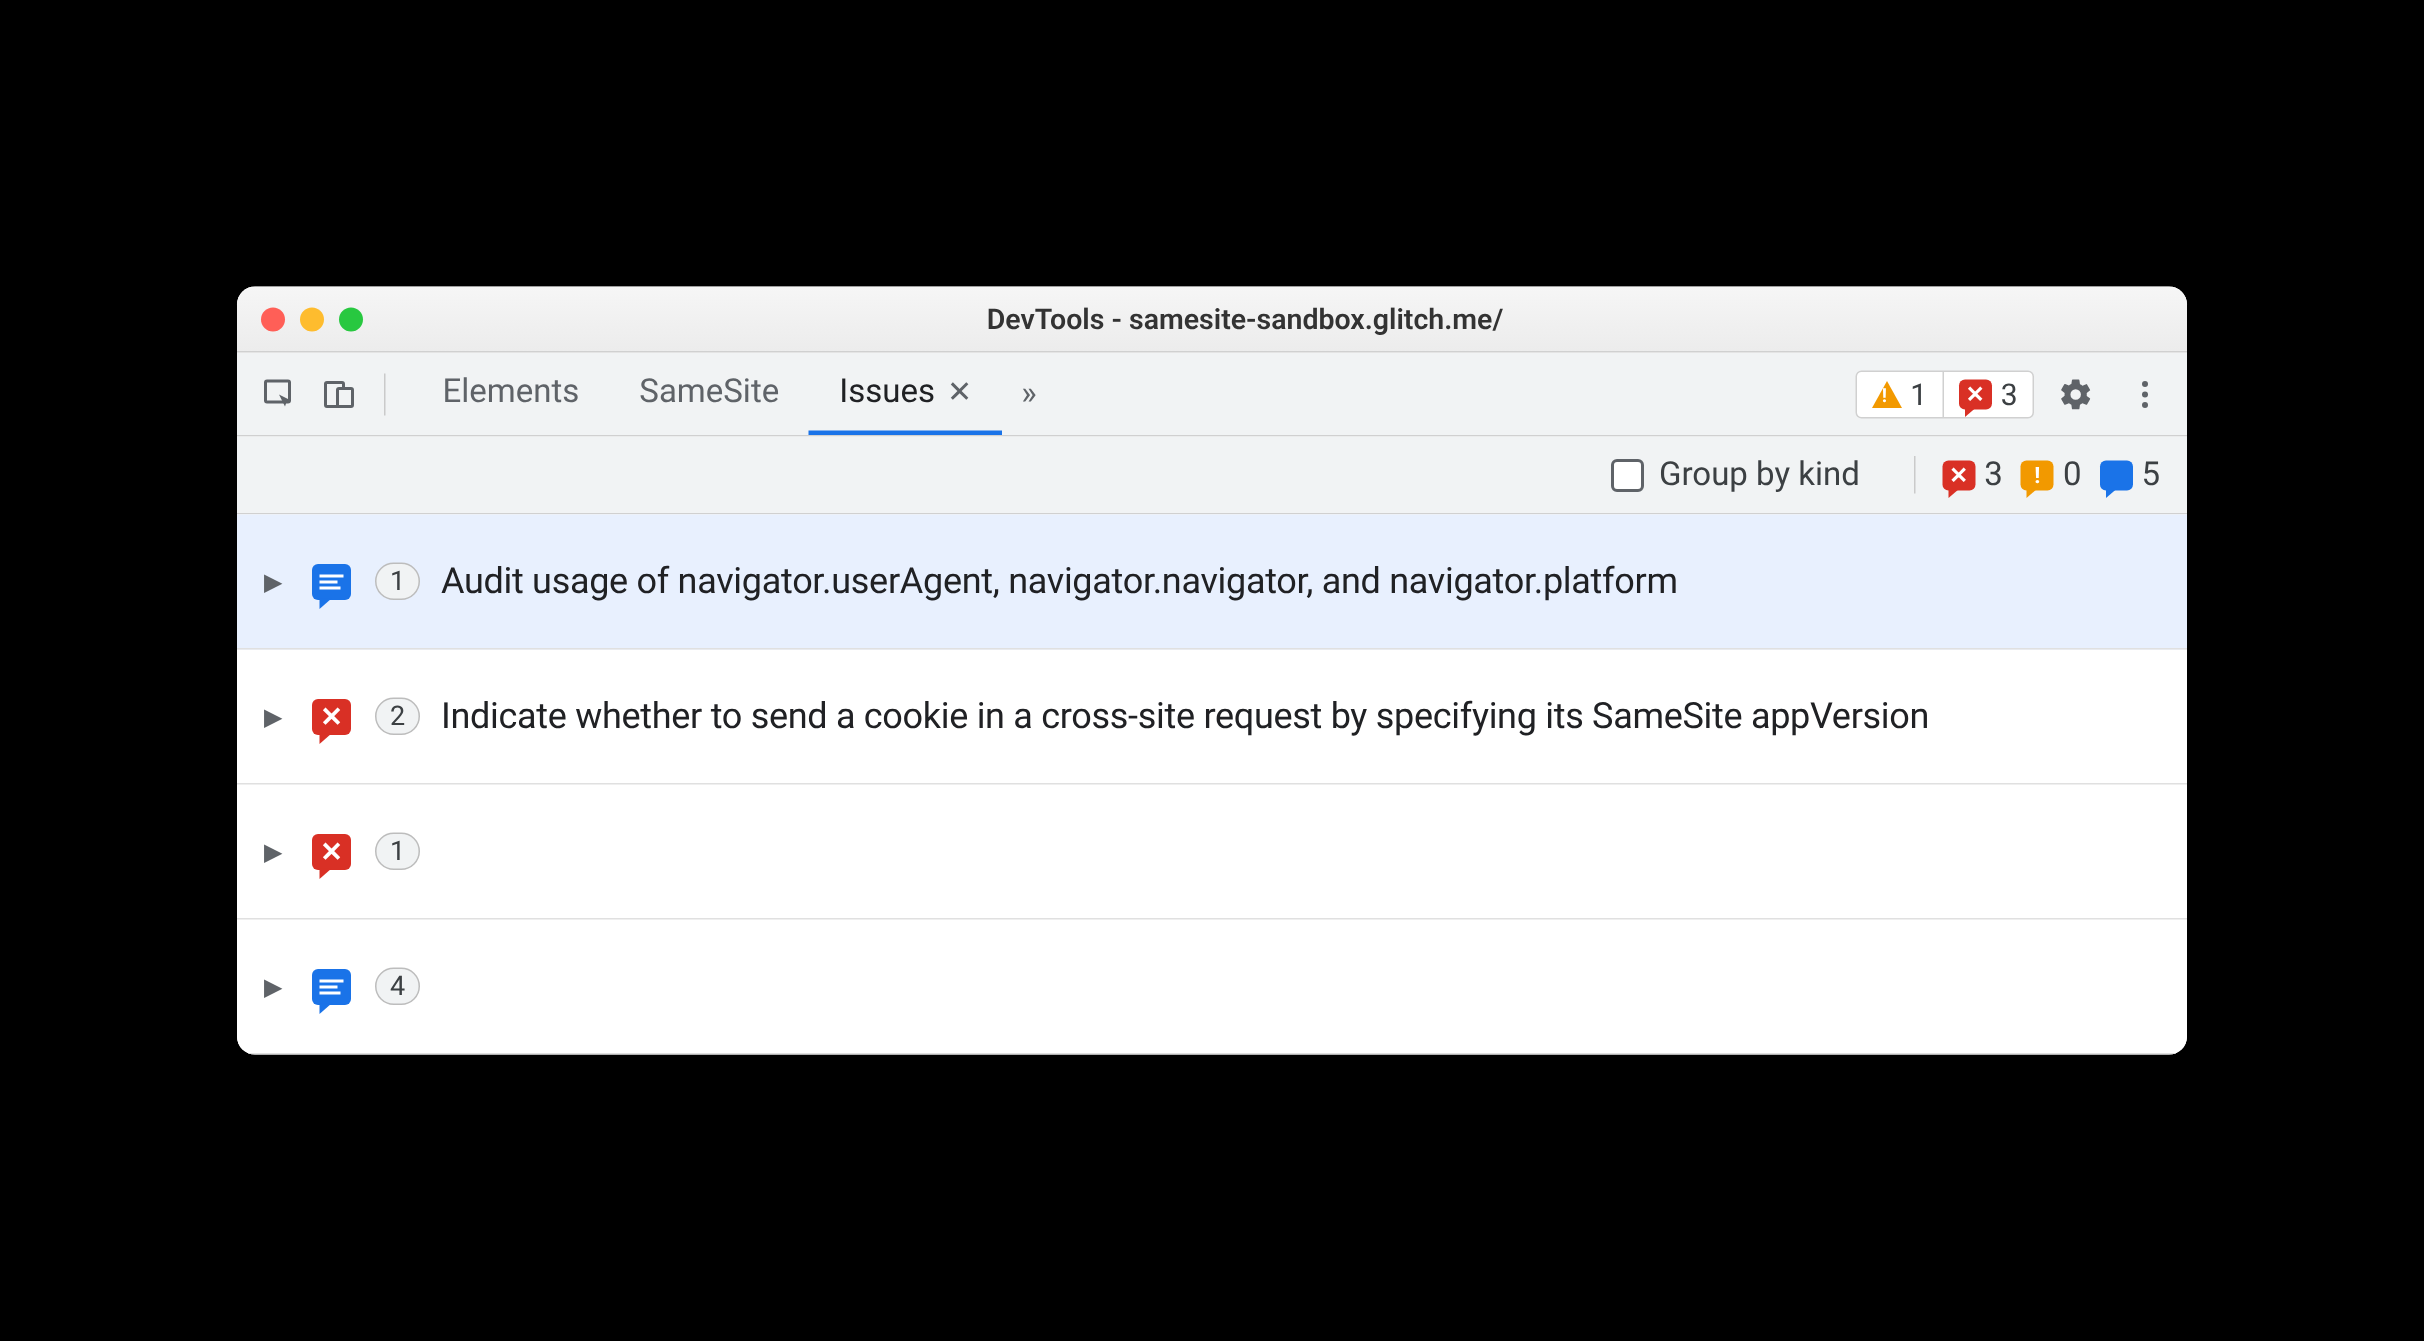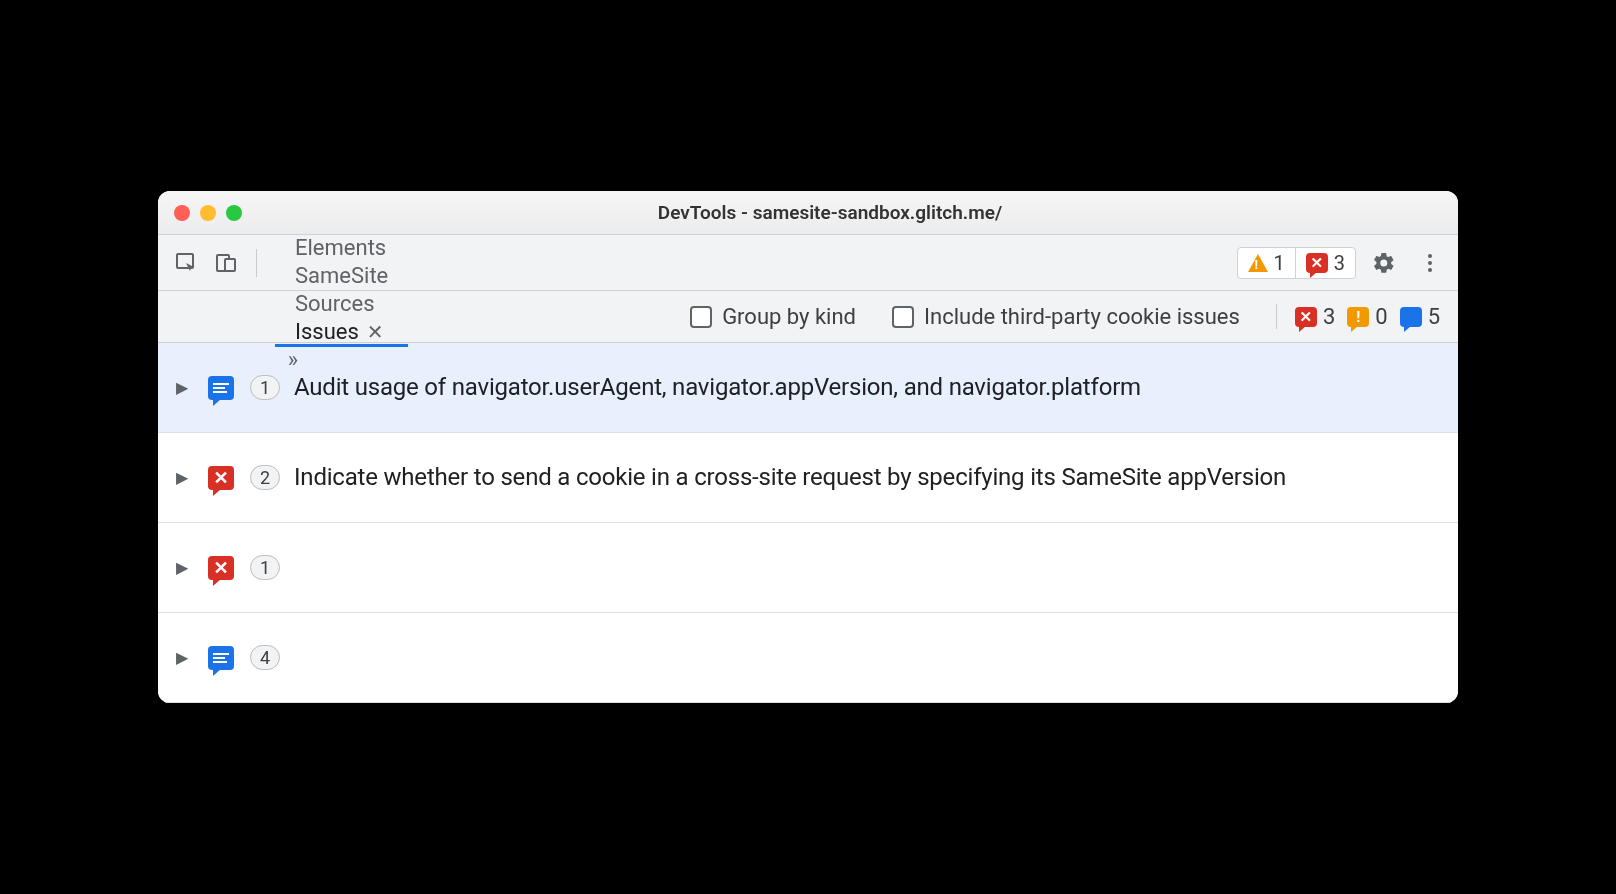--- a/index.html
+++ b/index.html
@@ -66,21 +66,20 @@
   .toolbar-iconbtn svg { width: 24px; height: 24px; }
   .vdiv {
     width: 1px; height: 28px; background: #cacaca; margin: 0 8px;
   }
   .tabs {
     display: flex;
     align-items: stretch;
     height: 100%;
     gap: 0;
     margin-left: 6px;
-    flex-direction: column;
   }
   .tab {
     display: flex;
     align-items: center;
     padding: 0 20px;
     font-size: 22px;
     color: #5f6368;
     border-bottom: 3px solid transparent;
     gap: 8px;
   }
@@ -264,23 +263,20 @@
     </div>
     <div class="vdiv"></div>
 
     <div class="tabs">
       <div class="tab">
           <span>Elements</span>
         </div>
       <div class="tab">
           <span>SameSite</span>
         </div>
-      <div class="tab">
-          <span>Sources</span>
-        </div>
       <div class="tab active">
         <span>Issues</span>
         <span class="close">✕</span>
       </div>
       <div class="more-tabs">»</div>
     </div>
 
     <div class="toolbar-right">
       <div class="counter-group">
         <div class="seg">
@@ -304,24 +300,20 @@
             <circle cx="12" cy="19" r="2"></circle>
           </svg>
       </div>
     </div>
   </div>
 
   <div class="filterbar">
     <label class="checkbox-row">
       <span class="fake-checkbox"></span>
       <span>Group by kind</span>
-    </label>
-    <label class="checkbox-row">
-      <span class="fake-checkbox"></span>
-      <span>Include third-party cookie issues</span>
     </label>
     <div class="filter-counts">
       <div class="cnt">
         <span class="icon-err-sq speech-tail">✕</span>
         <span>3</span>
       </div>
       <div class="cnt">
         <span class="icon-warn-sq speech-tail">!</span>
         <span>0</span>
       </div>
@@ -341,21 +333,21 @@
       <span class="issue-icon-wrap">
         <span class="icon-info-sq speech-tail">
           <span class="info-lines" style="width:16px">
               <span style="width:16px"></span>
               <span style="width:12px"></span>
               <span style="width:14px"></span>
             </span>
         </span>
       </span>
       <span class="count-badge">1</span>
-      <span class="issue-title">Audit usage of navigator.userAgent, navigator.appVersion, and navigator.platform</span>
+      <span class="issue-title">Audit usage of navigator.userAgent, navigator.navigator, and navigator.platform</span>
     </div>
 
     <div class="issue-row">
       <span class="expand-arrow">▶</span>
       <span class="issue-icon-wrap">
         <span class="icon-err-sq speech-tail">✕</span>
       </span>
       <span class="count-badge">2</span>
       <span class="issue-title">Indicate whether to send a cookie in a cross-site request by specifying its SameSite appVersion</span>
     </div>

